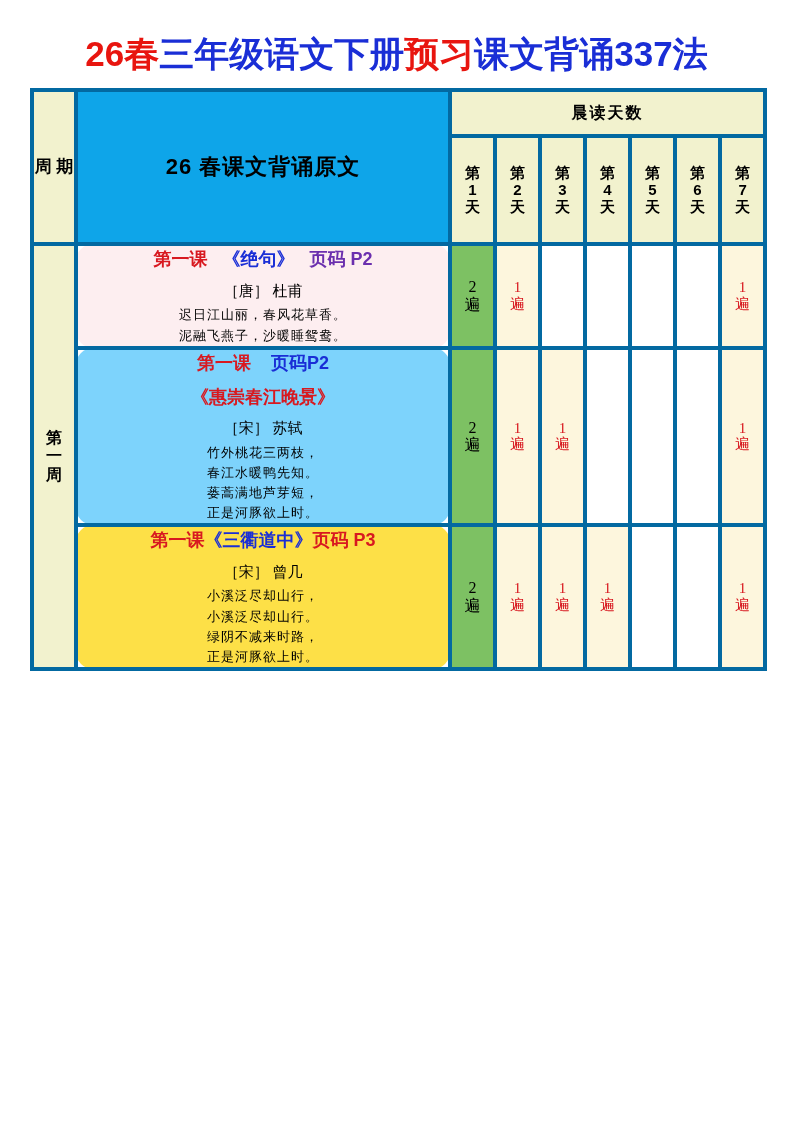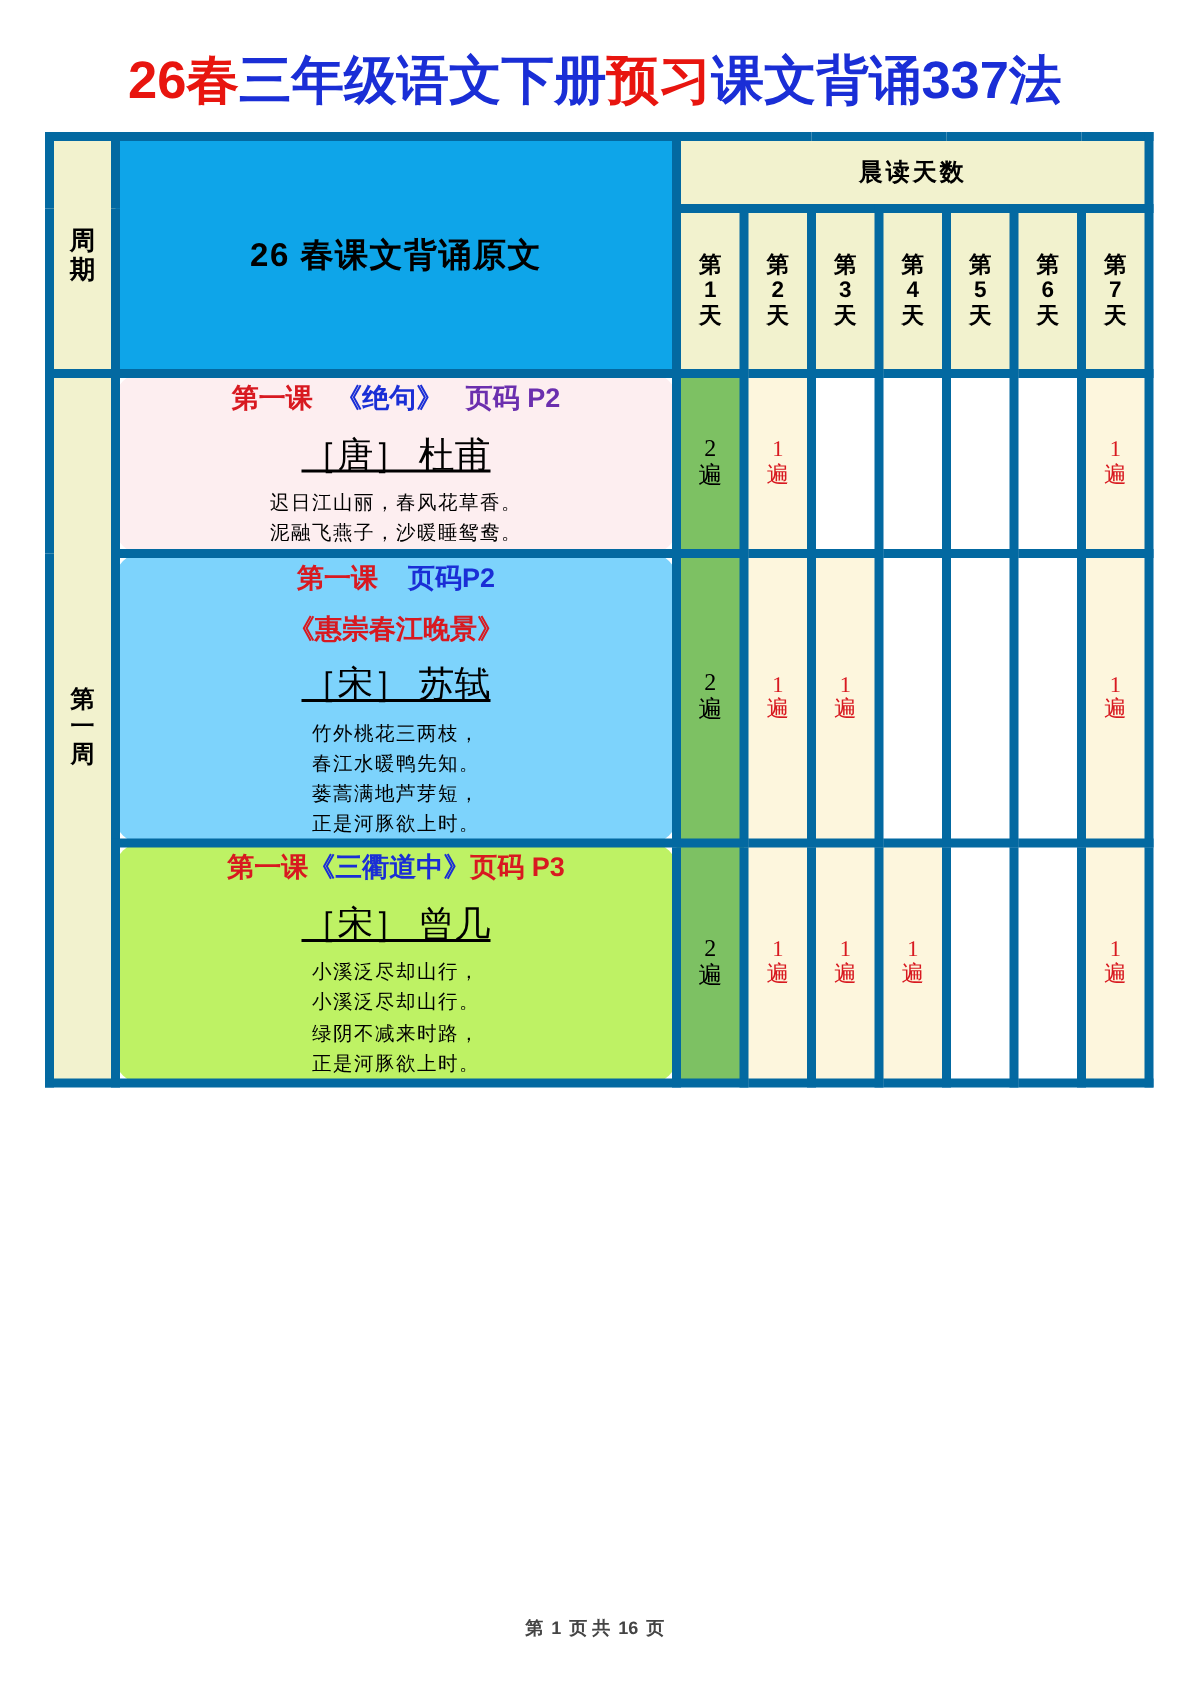--- a/index.html
+++ b/index.html
@@ -37,21 +37,21 @@
   .title .seg-blue { color: #1a2ed6; }
 
   
   table.sheet {
     border-collapse: collapse;
     width: 733px;
     margin: 0 auto;
     table-layout: fixed;
   }
   table.sheet td, table.sheet th {
-    border: 6px solid #0369a1;
+    border: 4px solid #0369a1;
     padding: 0;
     vertical-align: middle;
   }
 
   
   col.c-week  { width: 44px; }
   col.c-text  { width: 374px; }
   col.c-day   { width: 45px; }
 
   
@@ -112,31 +112,30 @@
   .poem .head {
     font-size: 18px;
     font-weight: bold;
     margin-bottom: 6px;
     font-family: "Liberation Sans", sans-serif;
   }
   .poem .head .t-red { color: #d81920; }
   .poem .head .t-blue { color: #1a2ed6; }
   .poem .head .t-purple { color: #6b2fae; }
   .poem .author {
-    font-size: 24px;
+    font-size: 15px;
     margin: 4px 0 2px 0;
-    text-decoration: underline;
   }
   .poem .line {
     font-size: 13px;
     letter-spacing: 1px;
   }
   .bg-pink   { background: #fdeef0; }
   .bg-blue   { background: #7dd3fc; }
-  .bg-rose   { background: #bef264; }
+  .bg-rose   { background: #fde047; }
 
   
   .day {
     background: #fdf6dd;
     text-align: center;
     font-size: 15px;
     line-height: 1.12;
     color: #d81920;
   }
   .day span { display: block; }
@@ -334,21 +333,14 @@
         <td class="day blank"></td>
         <td class="day blank"></td>
         <td class="day">
           <span>1</span>
           <span>遍</span>
         </td>
       </tr>
     </tbody>
   </table>
 
-  <div class="footer">
-    <span>第</span>
-    <span>1</span>
-    <span>页 共</span>
-    <span>16</span>
-    <span>页</span>
-  </div>
 
 </div>
 
 </body></html>

